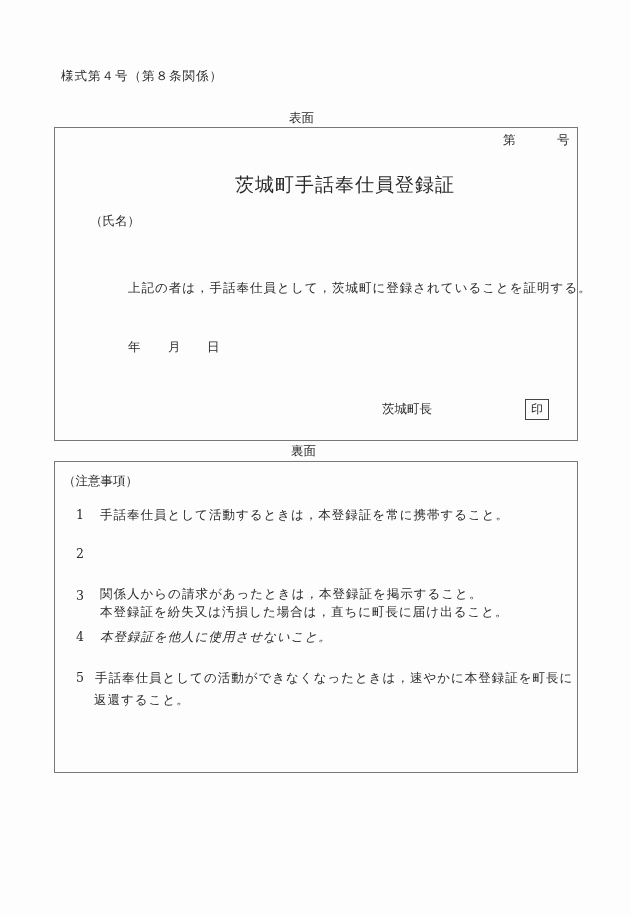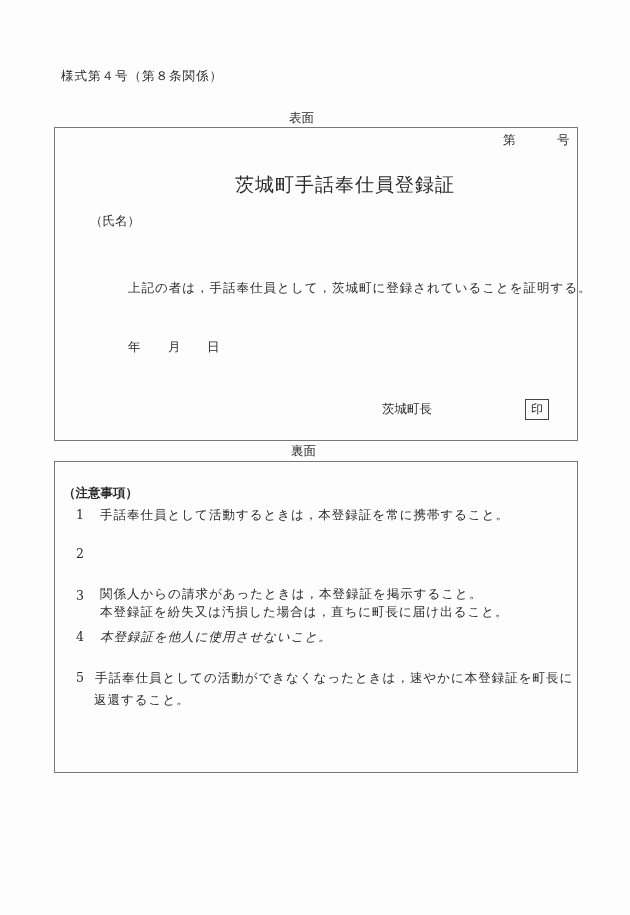--- a/index.html
+++ b/index.html
@@ -59,21 +59,21 @@
 <div class="abs" style="left:382px; top:403px;">茨城町長</div>
 
 <div class="seal" style="left:525px; top:399px; width:24px; height:21px;">
   <span>印</span>
 </div>
 
 <div class="abs" style="left:291px; top:445px;">裏面</div>
 
 <div class="box" style="left:54px; top:461px; width:524px; height:312px;"></div>
 
-<div class="abs" style="left:63px; top:487px;font-weight:bold;">（注意事項）</div>
+<div class="abs" style="left:63px; top:475px;">（注意事項）</div>
 
 <div>
   <div class="abs" style="left:76px; top:509px;">1</div>
   <div class="abs spread" style="left:100px; top:509px;">手話奉仕員として活動するときは，本登録証を常に携帯すること。</div>
 
   <div class="abs" style="left:76px; top:548px;">2</div>
   <div class="abs spread" style="left:100px; top:548px;margin-top:40px;">関係人からの請求があったときは，本登録証を掲示すること。</div>
 
   <div class="abs" style="left:76px; top:590px;">3</div>
   <div class="abs spread" style="left:100px; top:590px;margin-top:16px;">本登録証を紛失又は汚損した場合は，直ちに町長に届け出ること。</div>

